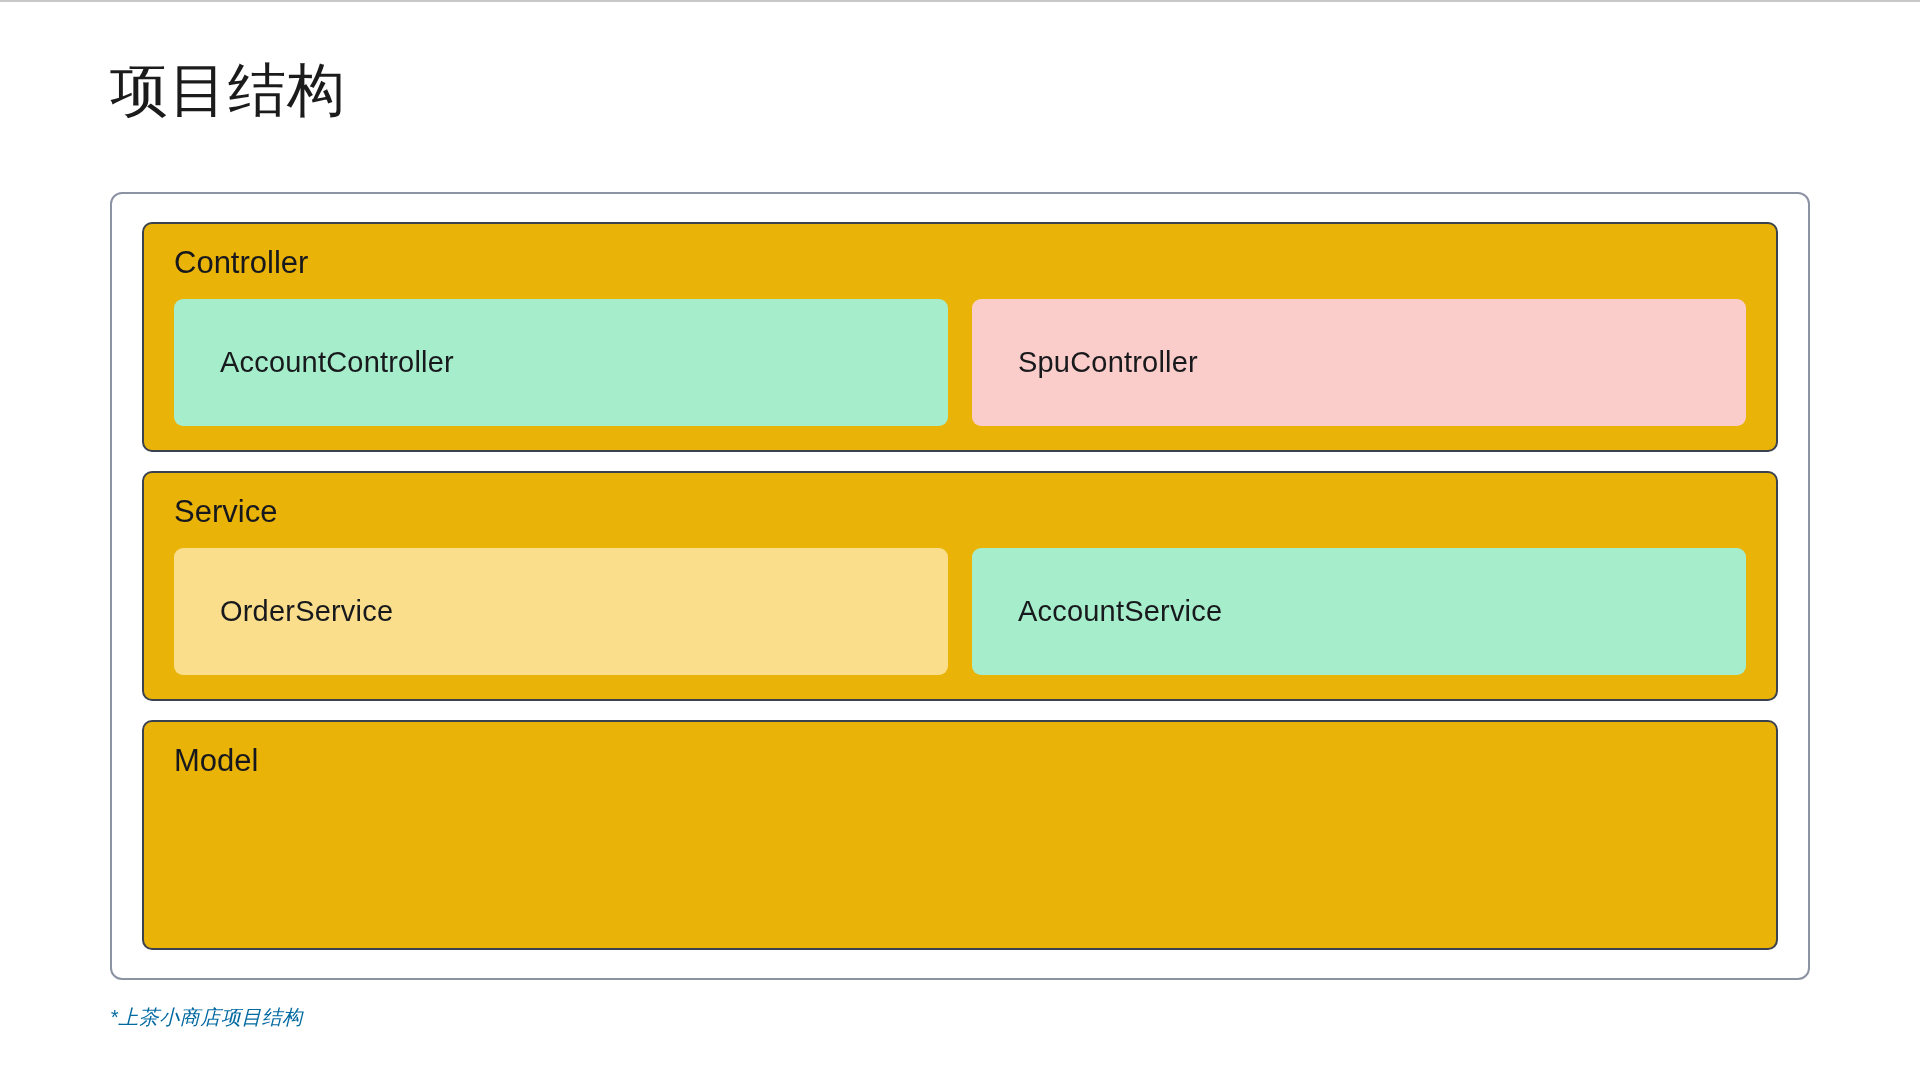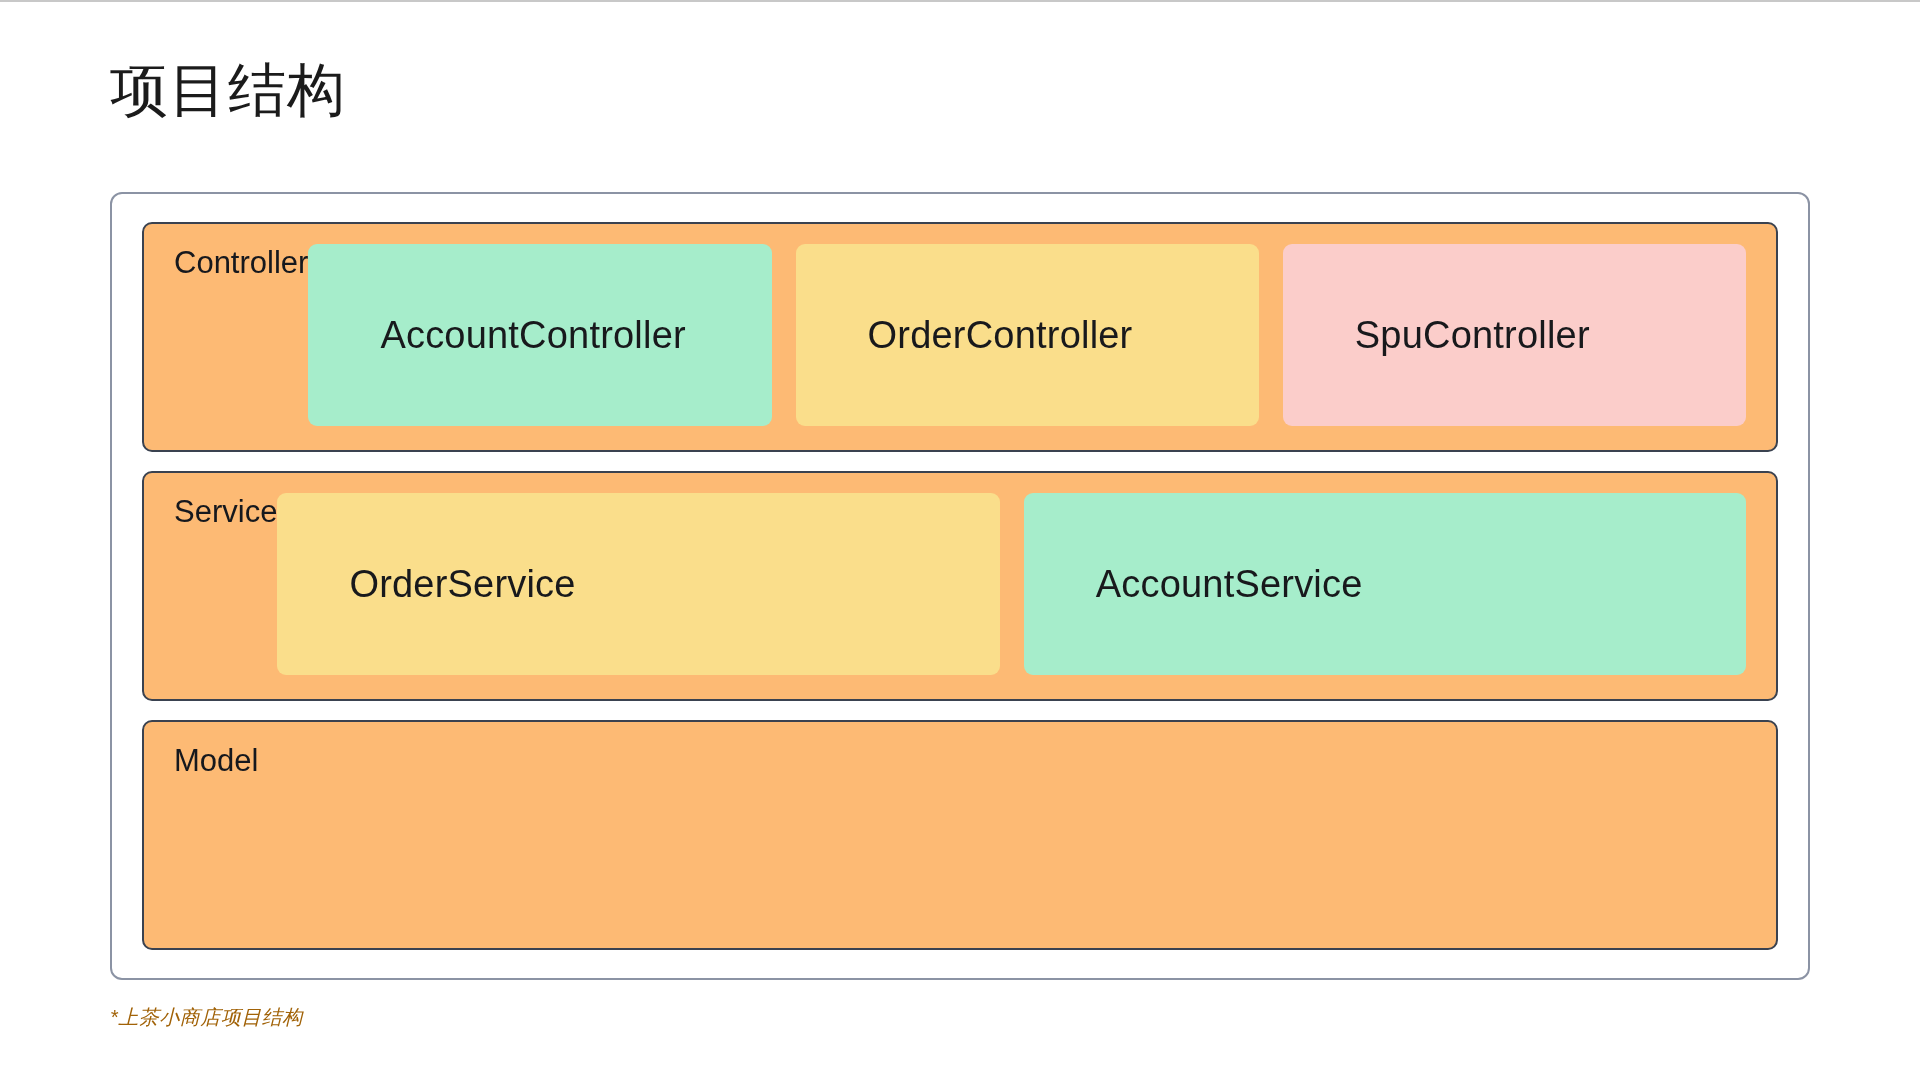--- a/index.html
+++ b/index.html
@@ -56,25 +56,25 @@
     display: flex;
     flex-direction: column;
     justify-content: space-between;
   }
 
   
   .layer {
     position: relative;
     border: 2px solid #3a4250;
     border-radius: 10px;
-    background: #fdba74;
+    background: #eab308;
     height: 230px;
     padding: 20px 30px 24px 30px;
     display: flex;
-    flex-direction: row;
+    flex-direction: column;
   }
 
   .layer-title {
     font-size: 31px;
     font-weight: 400;
     color: #16181d;
     line-height: 1.25;
     margin-bottom: 16px;
     white-space: nowrap;
   }
@@ -84,60 +84,59 @@
     flex-direction: row;
     gap: 24px;
     flex: 1;
   }
 
   .chip {
     flex: 1;
     border-radius: 9px;
     display: flex;
     align-items: center;
-    padding-left: 72px;
-    font-size: 38px;
+    padding-left: 46px;
+    font-size: 29px;
     font-weight: 400;
     color: #18191c;
     letter-spacing: 0.2px;
     white-space: nowrap;
     min-height: 104px;
   }
 
   .chip.green  { background: #a6edcb; }
   .chip.yellow { background: #fade8b; }
   .chip.pink   { background: #fbcdca; }
 
   .footnote {
     position: absolute;
     left: 110px;
     top: 1004px;
     font-size: 20px;
     font-style: italic;
-    color: #a16207;
+    color: #0369a1;
     letter-spacing: 0.5px;
     white-space: nowrap;
   }
 </style>
 </head>
 <body>
 
 <div class="page">
 
   <div class="top-rule"></div>
 
   <h1 class="page-title">项目结构</h1>
 
   <div class="outer-frame">
 
     <section class="layer">
       <div class="layer-title">Controller</div>
       <div class="layer-row">
         <div class="chip green">AccountController</div>
-        <div class="chip yellow">OrderController</div>
         <div class="chip pink">SpuController</div>
       </div>
     </section>
 
     <section class="layer">
       <div class="layer-title">Service</div>
       <div class="layer-row">
         <div class="chip yellow">OrderService</div>
         <div class="chip green">AccountService</div>
       </div>

